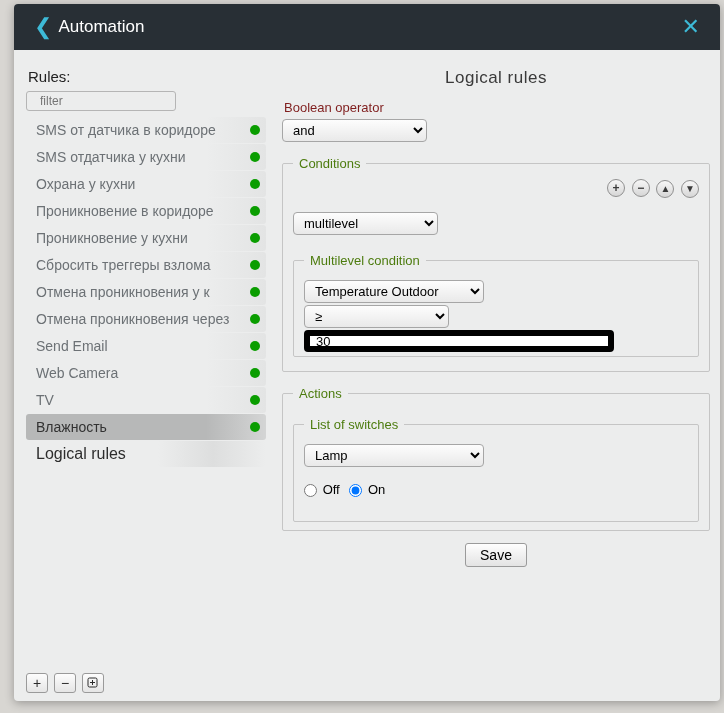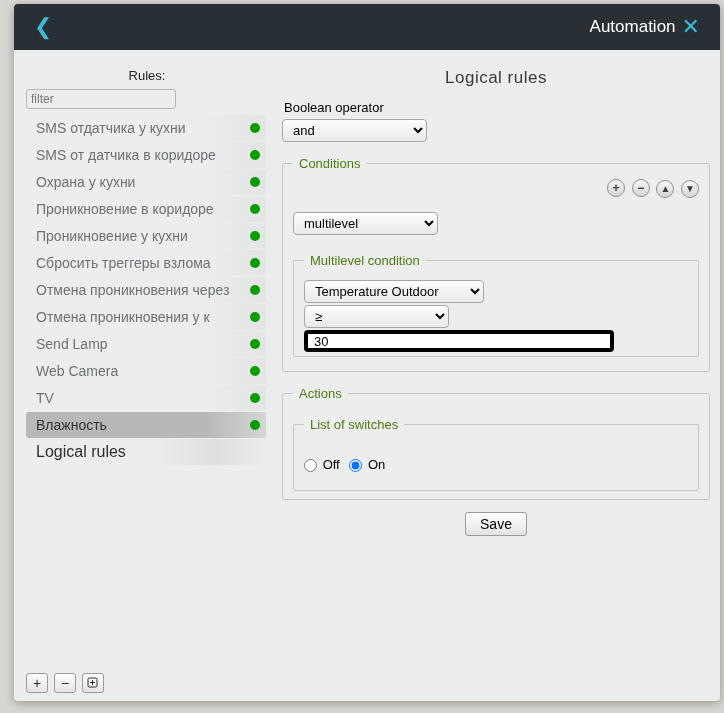--- a/index.html
+++ b/index.html
@@ -33,21 +33,21 @@
     padding: 0 14px;
     font-size: 17px;
     font-weight: 500;
   }
   .titlebar .back {
     color: #3dbad7;
     font-size: 22px;
     cursor: pointer;
     padding: 4px 6px;
   }
-  .titlebar .title { flex: 1; text-align: right; }
+  .titlebar .title { flex: 1; text-align: left; }
   .titlebar .close {
     color: #3dbad7;
     font-size: 22px;
     font-weight: 300;
     cursor: pointer;
     padding: 4px 6px;
   }
   .body {
     flex: 1;
     display: flex;
@@ -56,30 +56,29 @@
   }
   .sidebar {
     width: 258px;
     padding: 18px 6px 8px 12px;
     display: flex;
     flex-direction: column;
     overflow: hidden;
     position: relative;
   }
   .sidebar .rules-label {
-    font-size: 13px;
+    font-size: 15px;
     color: #222;
     margin: 0 0 6px 2px;
-    text-align: center;
   }
   .sidebar input.filter {
     width: 150px;
     height: 20px;
     font-size: 12px;
-    padding: 1px 4px;
+    padding: 1px 13px;
     border: 1px solid #b5b5b5;
     border-radius: 3px;
     background: #eceded;
     color: #0f766e;
     margin-bottom: 6px;
   }
   .rules-list {
     list-style: none;
     margin: 0; padding: 0;
   }
@@ -127,21 +126,21 @@
   .detail-title {
     text-align: center;
     font-size: 17px;
     font-weight: 300;
     color: #3a3a3a;
     margin: 0 0 12px 0;
     letter-spacing: 0.5px;
   }
   .field-label {
     font-size: 13px;
-    color: #000000;
+    color: #7f1d1d;
     margin: 0 0 4px 2px;
   }
   select.native {
     font-size: 13px;
     height: 23px;
     border: 1px solid #a6a6a6;
     border-radius: 4px;
     background: linear-gradient(#fdfdfd,#e9e9e9);
     padding: 1px 18px 1px 6px;
     appearance: auto;
@@ -179,27 +178,27 @@
     cursor: pointer;
     line-height: 1;
   }
   .icon-btn.arrow { font-size: 10px; }
   fieldset.multilevel { margin-top: 18px; padding-bottom: 4px; }
   .ml-row { margin-top: 2px; }
   input.text-val {
     width: 310px;
     height: 22px;
     font-size: 13px;
-    border: 4px solid #000000;
+    border: 6px solid #000000;
     border-radius: 4px;
     padding: 2px 6px;
     background: #fff;
   }
   fieldset.actions { padding-bottom: 8px; }
-  fieldset.switches { margin-top: 6px; padding-bottom: 18px; }
+  fieldset.switches { margin-top: 6px; padding-bottom: 24px; }
   .radio-row { margin-top: 14px; font-size: 13px; }
   .radio-row label { margin-right: 6px; vertical-align: middle; }
   .radio-row input { vertical-align: middle; margin: 0 2px 0 0; }
   .save-row { text-align: center; margin: 12px 0 2px 0; }
   button.save {
     font-size: 14px;
     padding: 3px 14px;
     border: 1px solid #9a9a9a;
     border-radius: 3px;
     background: linear-gradient(#fefefe,#e3e3e3);
@@ -235,29 +234,29 @@
     <span class="title">Automation</span>
     <span class="close">✕</span>
   </div>
 
   <div class="body">
 
     <div class="sidebar">
       <div class="rules-label">Rules:</div>
       <input class="filter" type="text" placeholder="filter" style="">
       <ul class="rules-list" id="rules-list">
+          <li><span>SMS от датчика в коридоре</span><span class="dot"></span></li>
           <li><span>SMS отдатчика у кухни</span><span class="dot"></span></li>
-          <li><span>SMS от датчика в коридоре</span><span class="dot"></span></li>
           <li><span>Охрана у кухни</span><span class="dot"></span></li>
           <li><span>Проникновение в коридоре</span><span class="dot"></span></li>
           <li><span>Проникновение у кухни</span><span class="dot"></span></li>
           <li><span>Сбросить треггеры взлома</span><span class="dot"></span></li>
+          <li><span>Отмена проникновения у к</span><span class="dot"></span></li>
           <li><span>Отмена проникновения через</span><span class="dot"></span></li>
-          <li><span>Отмена проникновения у к</span><span class="dot"></span></li>
-          <li><span>Send Lamp</span><span class="dot"></span></li>
+          <li><span>Send Email</span><span class="dot"></span></li>
           <li><span>Web Camera</span><span class="dot"></span></li>
           <li><span>TV</span><span class="dot"></span></li>
           <li class="selected"><span>Влажность</span><span class="dot"></span></li>
           <li class="lr"><span>Logical rules</span></li>
         </ul>
 
       <div class="footer-btns">
         <span class="fbtn">+</span>
         <span class="fbtn">−</span>
         <span class="fbtn dup">
@@ -310,20 +309,25 @@
           </div>
         </fieldset>
       </fieldset>
 
       <fieldset class="actions">
         <legend>Actions</legend>
 
         <fieldset class="switches">
           <legend>List of switches</legend>
 
+          <div class="ml-row">
+            <select class="native w180">
+              <option>Lamp</option>
+            </select>
+          </div>
           <div class="radio-row">
             <label>
               <input type="radio" name="swstate" style="">
               <span>Off</span>
             </label>
             <label>
               <input type="radio" name="swstate" checked="" style="">
               <span>On</span>
             </label>
           </div>

